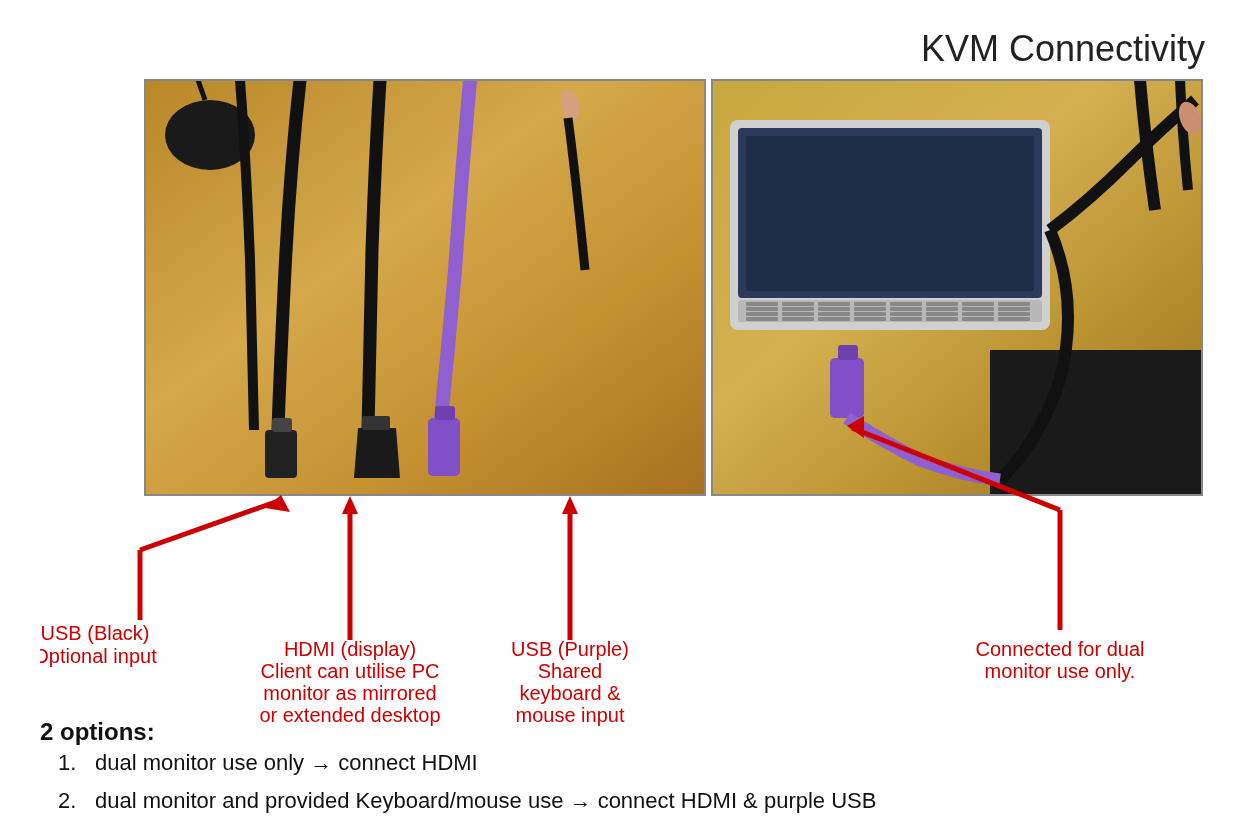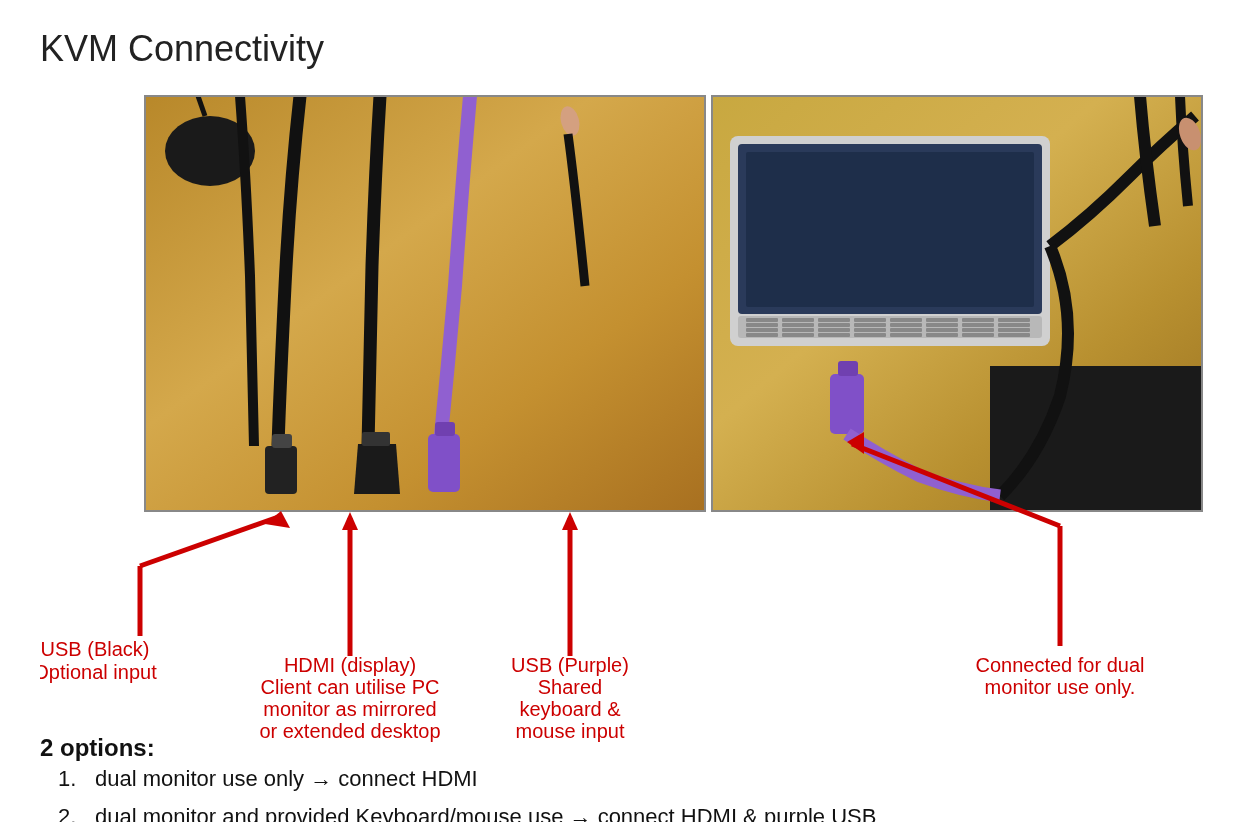--- a/index.html
+++ b/index.html
@@ -9,21 +9,21 @@
       font-family: Arial, sans-serif;
       width: 1245px;
       min-height: 822px;
       padding: 30px 40px 30px 40px;
       color: #000;
     }
 
   </style>
 </head>
 <body style="background: rgb(255, 255, 255); font-family: Arial, sans-serif; padding: 28px 40px; width: 1245px; min-height: 822px;">
-<h1 style="font-size: 36px; font-weight: 400; color: rgb(34, 34, 34); margin-bottom: 16px;">KVM Connectivity</h1>
+<h1 style="font-size: 36px; font-weight: 400; color: rgb(34, 34, 34);  text-align: right;">KVM Connectivity</h1>
 <div style="position: relative; width: 1165px;"><svg width="1165" height="780">
       <defs>
         <linearGradient id="woodL" x1="0" y1="0" x2="1" y2="1">
           <stop offset="0%" stop-color="#b8882a"></stop>
           <stop offset="40%" stop-color="#d4a84b"></stop>
           <stop offset="70%" stop-color="#c49030"></stop>
           <stop offset="100%" stop-color="#a87020"></stop>
         </linearGradient>
         <linearGradient id="woodR" x1="0" y1="0" x2="1" y2="1">
           <stop offset="0%" stop-color="#c8a840"></stop>

